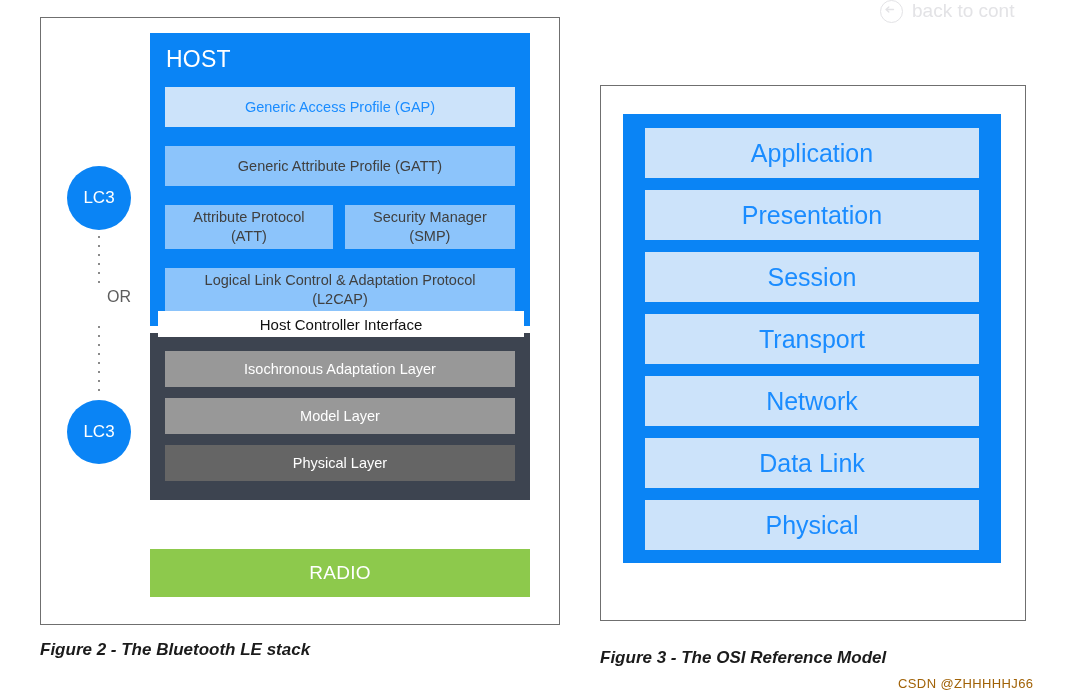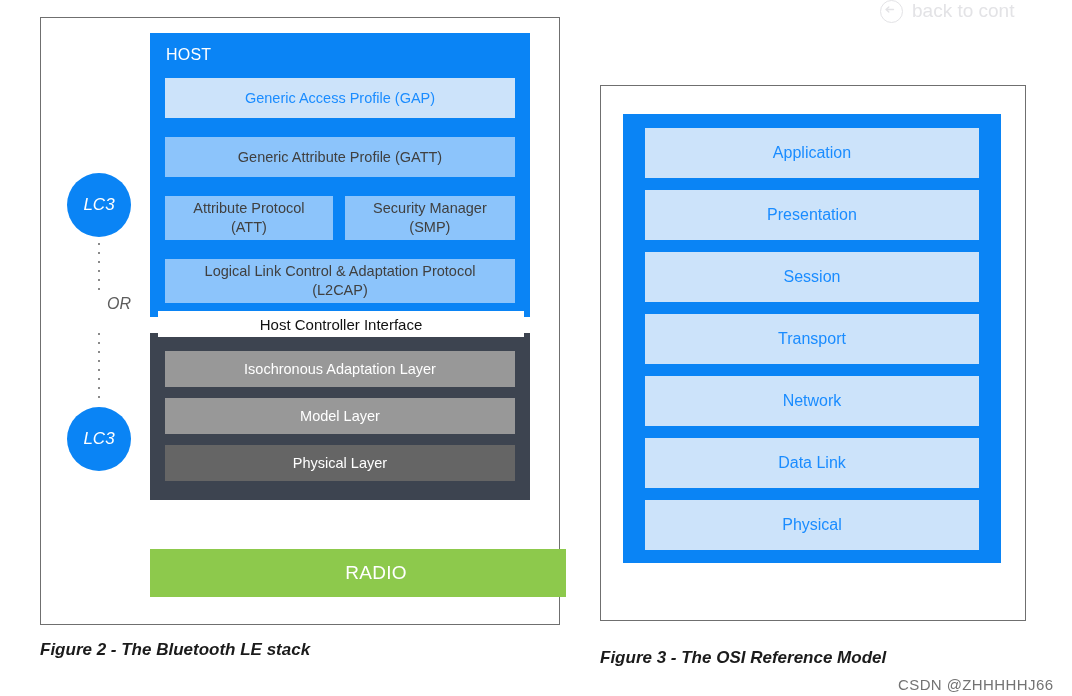--- a/index.html
+++ b/index.html
@@ -57,34 +57,33 @@
     color: #1b1b1b;
     white-space: nowrap;
   }
   #caption-left  { left: 40px;  top: 640px; }
   #caption-right { left: 600px; top: 648px; }
 
   .watermark {
     position: absolute;
     left: 898px;
     top: 676px;
-    font-size: 15px;
-    color: #737373;
+    font-size: 13px;
+    color: #a16207;
     letter-spacing: 0.4px;
     white-space: nowrap;
   }
 
   
   .lc3-col {
     position: absolute;
     left: 67px;
-    top: 173px;
+    top: 166px;
     width: 64px;
     height: 298px;
-    font-style: italic;
   }
   .lc3-circle {
     position: absolute;
     left: 0;
     width: 64px;
     height: 64px;
     border-radius: 50%;
     background: #0a84f5;
     color: #ffffff;
     font-size: 17px;
@@ -118,21 +117,21 @@
     position: absolute;
     left: 150px;
     top: 33px;
     width: 380px;
     background: #0a84f5;
     padding: 9px 0 10px 0;
     box-sizing: border-box;
   }
   .host-title {
     color: #ffffff;
-    font-size: 16px;
+    font-size: 23px;
     padding: 4px 0 10px 16px;
     letter-spacing: 0.2px;
   }
   .host-row {
     display: flex;
     gap: 12px;
     padding: 4px 15px;
     margin-bottom: 11px;
   }
   .host-row:last-child { margin-bottom: 0; }
@@ -214,39 +213,38 @@
     top: 549px;
     width: 380px;
     height: 48px;
     background: #8dc94c;
     color: #ffffff;
     font-size: 19px;
     display: flex;
     align-items: center;
     justify-content: center;
     letter-spacing: 0.3px;
-    padding-left: 36px;
   }
 
   
   .osi-stack {
     position: absolute;
     left: 623px;
     top: 114px;
     width: 378px;
     background: #0a84f5;
     padding: 14px 0 13px 0;
     box-sizing: border-box;
   }
   .osi-layer {
     margin: 0 22px 12px 22px;
     height: 50px;
     background: #cce3fa;
     color: #1a8cff;
-    font-size: 16px;
+    font-size: 25px;
     display: flex;
     align-items: center;
     justify-content: center;
   }
   .osi-layer:last-child { margin-bottom: 0; }
 </style>
 </head>
 <body>
 
 <div class="back-to-content">

